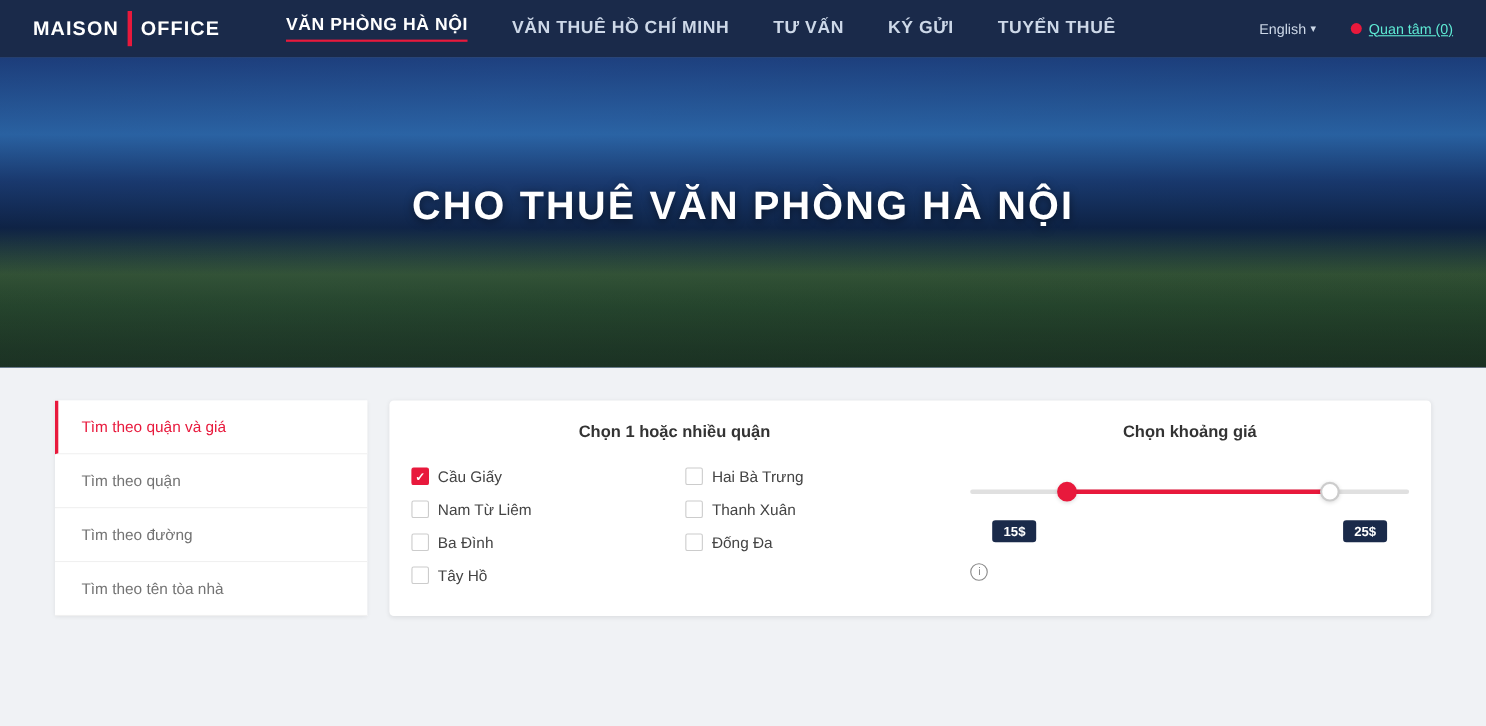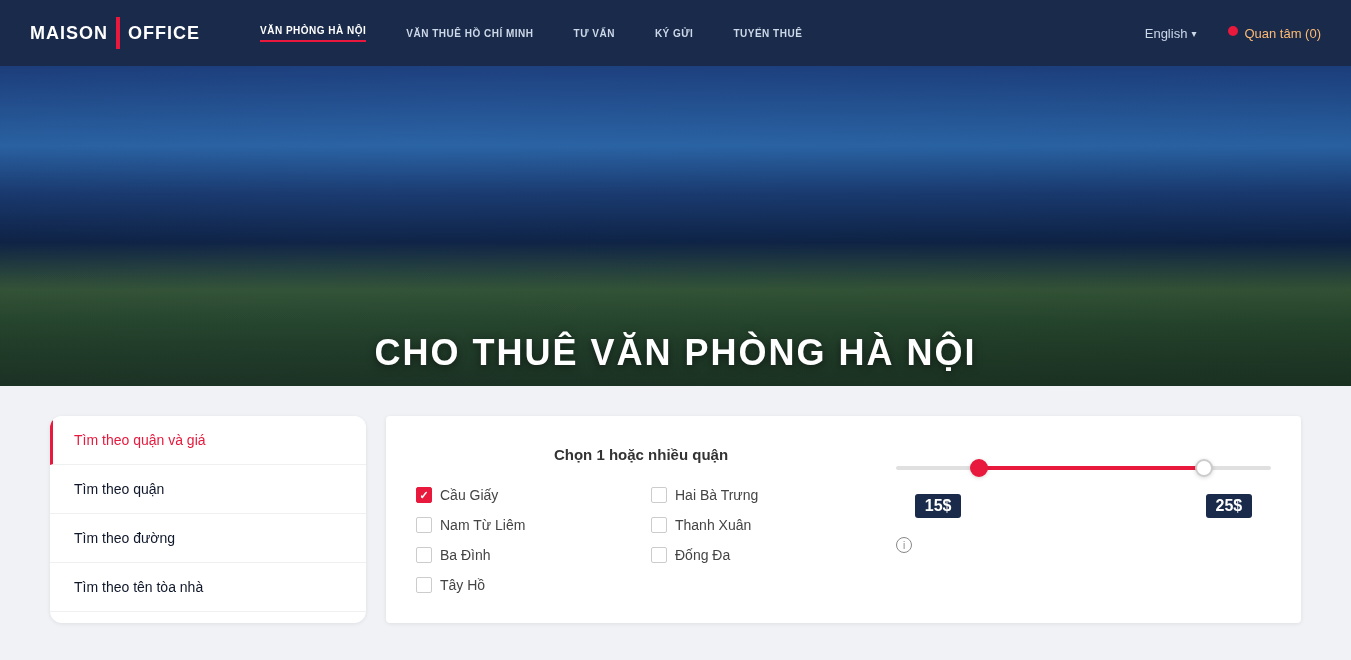--- a/index.html
+++ b/index.html
@@ -1,21 +1,21 @@
 <!DOCTYPE html>
 <html><head>
   <meta charset="utf-8">
   <style>
     * { box-sizing: border-box; margin: 0; padding: 0; }
     body { font-family: 'Segoe UI', Arial, sans-serif; background: #f0f2f5; }
 
     
     .navbar {
       background: #1a2a4a;
-      height: 66px;
+      height: 52px;
       display: flex;
       align-items: center;
       padding: 0 30px;
       position: relative;
       z-index: 10;
     }
     .navbar-logo {
       display: flex;
       align-items: center;
       gap: 4px;
@@ -41,21 +41,21 @@
       letter-spacing: 1px;
     }
     .navbar-links {
       display: flex;
       align-items: center;
       gap: 40px;
       flex: 1;
     }
     .nav-link {
       color: #cdd8e8;
-      font-size: 10px;
+      font-size: 16px;
       font-weight: 600;
       text-decoration: none;
       letter-spacing: 0.5px;
       cursor: pointer;
       white-space: nowrap;
     }
     .nav-link.active {
       color: #fff;
       border-bottom: 2px solid #e8193c;
       padding-bottom: 4px;
@@ -72,42 +72,44 @@
       display: flex;
       align-items: center;
       gap: 4px;
     }
     .lang-arrow {
       font-size: 10px;
       color: #cdd8e8;
     }
     .quan-tam {
       display: flex;
+      align-items: center;
       gap: 6px;
-      color: #fdba74;
+      color: #5eead4;
       font-size: 13px;
       cursor: pointer;
+      text-decoration: underline;
     }
     .quan-tam-dot {
       width: 10px;
       height: 10px;
       background: #e8193c;
       border-radius: 50%;
     }
 
     
     .hero {
       width: 100%;
-      height: 320px;
+      height: 282px;
       background: linear-gradient(rgba(10,20,60,0.35), rgba(10,20,60,0.45)),
         linear-gradient(135deg, #1a3a6a 0%, #2a5a9a 30%, #1a4a7a 60%, #0a2a5a 100%);
       position: relative;
       display: flex;
       align-items: center;
-      justify-content: flex-end;
+      justify-content: center;
       flex-direction: column;
       overflow: hidden;
     }
     
     .hero-bg {
       position: absolute;
       inset: 0;
       background:
         linear-gradient(180deg, #1e4080 0%, #2d6aad 25%, #1a3a70 40%, #0d2040 55%, #3a5a30 70%, #2a4a25 80%, #1a2a15 100%);
       opacity: 0.85;
@@ -142,49 +144,49 @@
     
     .main-content {
       background: #f0f2f5;
       padding: 30px 50px;
       display: flex;
       gap: 20px;
     }
 
     
     .sidebar {
-      width: 316px;
+      width: 284px;
       flex-shrink: 0;
       background: #fff;
-      border-radius: 12px;
+      border-radius: 0;
       overflow: hidden;
       box-shadow: 0 1px 4px rgba(0,0,0,0.08);
     }
     .sidebar-item {
       padding: 16px 24px;
       font-size: 14px;
-      color: #0f172a;
+      color: #737373;
       cursor: pointer;
       border-bottom: 1px solid #f0f0f0;
       display: flex;
       align-items: center;
     }
     .sidebar-item.active {
       color: #e8193c;
       border-left: 3px solid #e8193c;
       padding-left: 21px;
       background: #fff;
     }
 
     
     .filter-panel {
       flex: 1;
       background: #fff;
       border-radius: 4px;
-      padding: 30px;
+      padding: 20px;
       box-shadow: 0 1px 4px rgba(0,0,0,0.08);
       display: flex;
       gap: 30px;
     }
     .district-section {
       flex: 1.2;
     }
     .price-section {
       flex: 1;
     }
@@ -280,21 +282,21 @@
     }
     .price-labels {
       display: flex;
       justify-content: space-between;
       margin-top: 14px;
       padding: 0 5%;
     }
     .price-badge {
       background: #1a2a4a;
       color: #fff;
-      font-size: 16px;
+      font-size: 12px;
       font-weight: 600;
       padding: 3px 10px;
       border-radius: 3px;
     }
     .price-info {
       margin-top: 18px;
       font-size: 12px;
       color: #555;
       display: flex;
       align-items: flex-start;
@@ -418,20 +420,21 @@
 
         <div class="checkbox-item">
           <div class="checkbox-box"></div>
           <span class="checkbox-label">Tây Hồ</span>
         </div>
 
       </div>
     </div>
 
     <div class="price-section">
+      <div class="section-title">Chọn khoảng giá</div>
 
       <div class="slider-container">
         <div class="slider-track">
           <div class="slider-fill"></div>
           <div class="slider-thumb left"></div>
           <div class="slider-thumb right"></div>
         </div>
       </div>
 
       <div class="price-labels">

